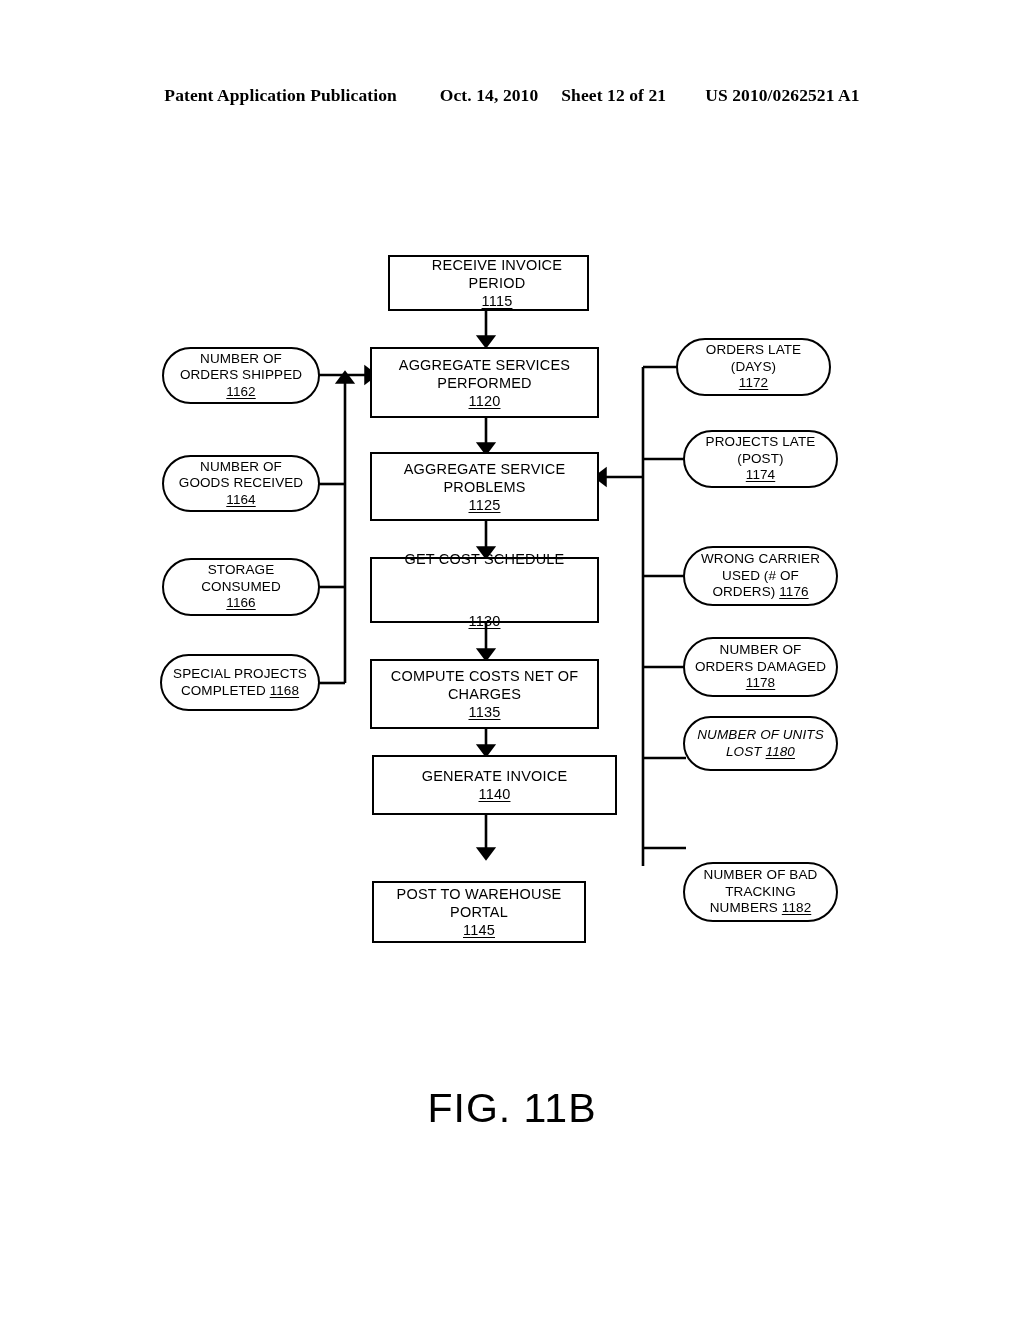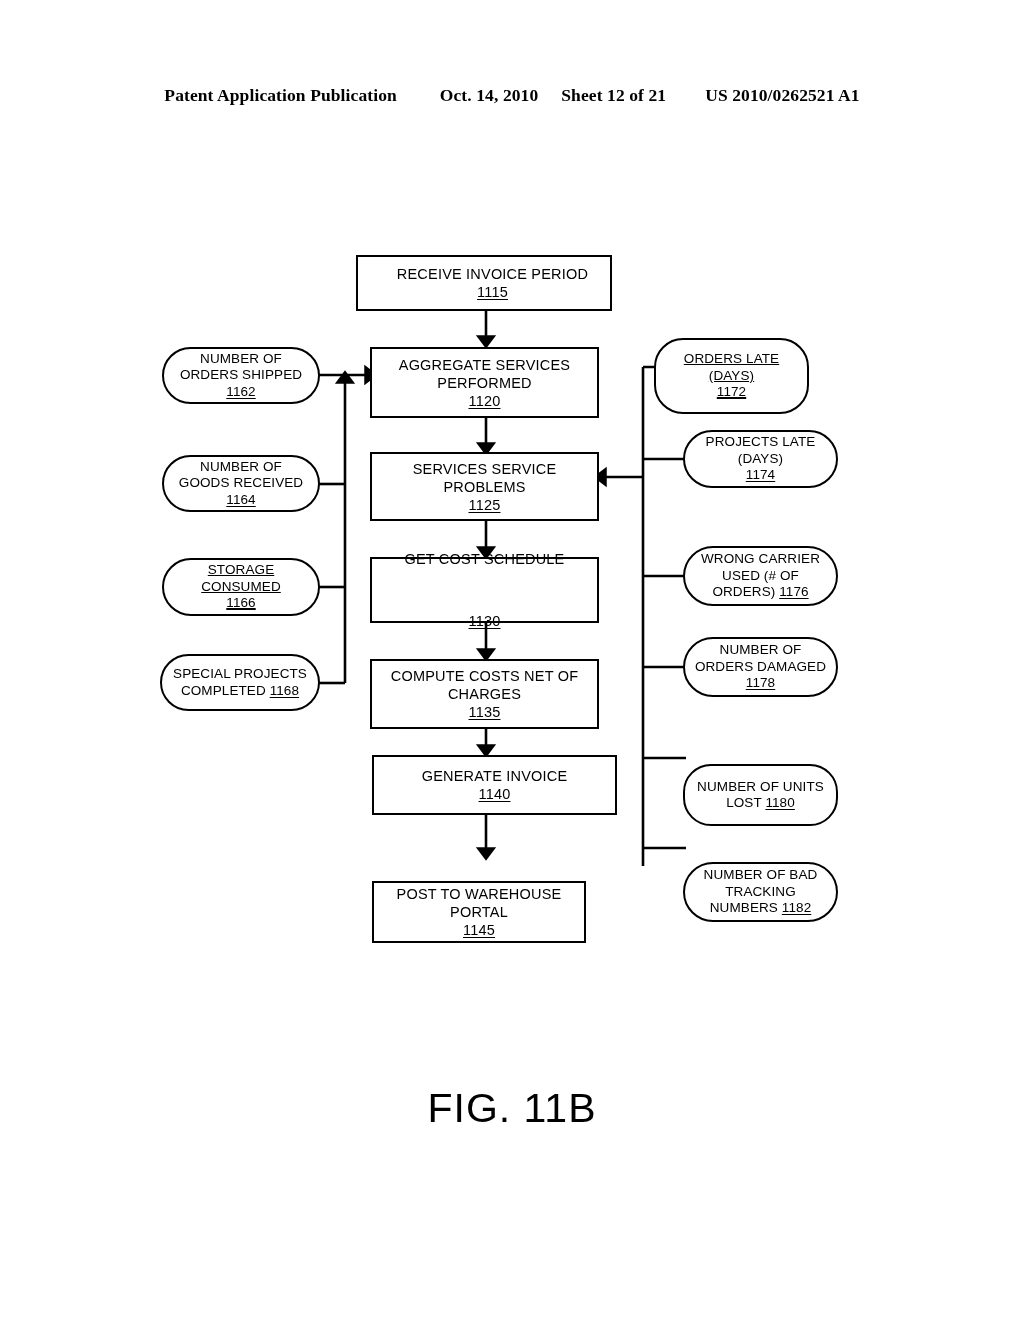--- a/index.html
+++ b/index.html
@@ -161,33 +161,33 @@
       <line x1="643" y1="367" x2="643" y2="866"></line>
       <line x1="643" y1="367" x2="686" y2="367"></line>
       <line x1="643" y1="459" x2="686" y2="459"></line>
       <line x1="643" y1="576" x2="686" y2="576"></line>
       <line x1="643" y1="667" x2="686" y2="667"></line>
       <line x1="643" y1="758" x2="686" y2="758"></line>
       <line x1="643" y1="848" x2="686" y2="848"></line>
     </g>
   </svg>
 
-  <div class="proc-box" style="left:356px; top:255px; width:256px; height:56px;padding-left:17px;">
+  <div class="proc-box" style="left:388px; top:255px; width:201px; height:56px;padding-left:17px;">
     <span class="lbl">RECEIVE INVOICE PERIOD</span>
     <span class="ref">1115</span>
   </div>
 
   <div class="proc-box" style="left:370px; top:347px; width:229px; height:71px;">
     <span class="lbl">AGGREGATE SERVICES
 PERFORMED</span>
     <span class="ref">1120</span>
   </div>
 
   <div class="proc-box" style="left:370px; top:452px; width:229px; height:69px;">
-    <span class="lbl">SERVICES SERVICE
+    <span class="lbl">AGGREGATE SERVICE
 PROBLEMS</span>
     <span class="ref">1125</span>
   </div>
 
   <div class="proc-box" style="left:370px; top:557px; width:229px; height:66px;gap:44px;">
     <span class="lbl">GET COST SCHEDULE</span>
     <span class="ref">1130</span>
   </div>
 
   <div class="proc-box" style="left:370px; top:659px; width:229px; height:70px;">
@@ -212,56 +212,56 @@
 ORDERS SHIPPED</span>
     <span class="ref">1162</span>
   </div>
 
   <div class="data-node" style="left:162px; top:455px; width:158px; height:57px; border-radius:29px;">
     <span class="lbl">NUMBER OF
 GOODS RECEIVED</span>
     <span class="ref">1164</span>
   </div>
 
-  <div class="data-node" style="left:162px; top:558px; width:158px; height:58px; border-radius:29px;text-decoration:underline;">
+  <div class="data-node" style="left:162px; top:558px; width:158px; height:58px; border-radius:29px;">
     <span class="lbl">STORAGE
 CONSUMED</span>
     <span class="ref">1166</span>
   </div>
 
   <div class="data-node" style="left:160px; top:654px; width:160px; height:57px; border-radius:29px;">
     <span class="lbl"><span>SPECIAL PROJECTS
 COMPLETED </span><span class="inline-ref">1168</span></span>
   </div>
 
-  <div class="data-node" style="left:654px; top:338px; width:155px; height:76px; border-radius:29px;text-decoration:underline;">
+  <div class="data-node" style="left:676px; top:338px; width:155px; height:58px; border-radius:29px;">
     <span class="lbl">ORDERS LATE
 (DAYS)</span>
     <span class="ref">1172</span>
   </div>
 
   <div class="data-node" style="left:683px; top:430px; width:155px; height:58px; border-radius:29px;">
     <span class="lbl">PROJECTS LATE
-(DAYS)</span>
+(POST)</span>
     <span class="ref">1174</span>
   </div>
 
   <div class="data-node" style="left:683px; top:546px; width:155px; height:60px; border-radius:30px;align-items:center;">
     <span class="lbl"><span>WRONG CARRIER
 USED (# OF
 ORDERS) </span><span class="inline-ref">1176</span></span>
   </div>
 
   <div class="data-node" style="left:683px; top:637px; width:155px; height:60px; border-radius:30px;">
     <span class="lbl">NUMBER OF
 ORDERS DAMAGED</span>
     <span class="ref">1178</span>
   </div>
 
-  <div class="data-node" style="left:683px; top:764px; width:155px; height:62px; border-radius:28px;">
+  <div class="data-node" style="left:683px; top:716px; width:155px; height:55px; border-radius:28px;font-style:italic;">
     <span class="lbl"><span>NUMBER OF UNITS
 LOST </span><span class="inline-ref">1180</span></span>
   </div>
 
   <div class="data-node" style="left:683px; top:818px; width:155px; height:60px; border-radius:30px;margin-top:44px;">
     <span class="lbl"><span>NUMBER OF BAD
 TRACKING
 NUMBERS </span><span class="inline-ref">1182</span></span>
   </div>
 

